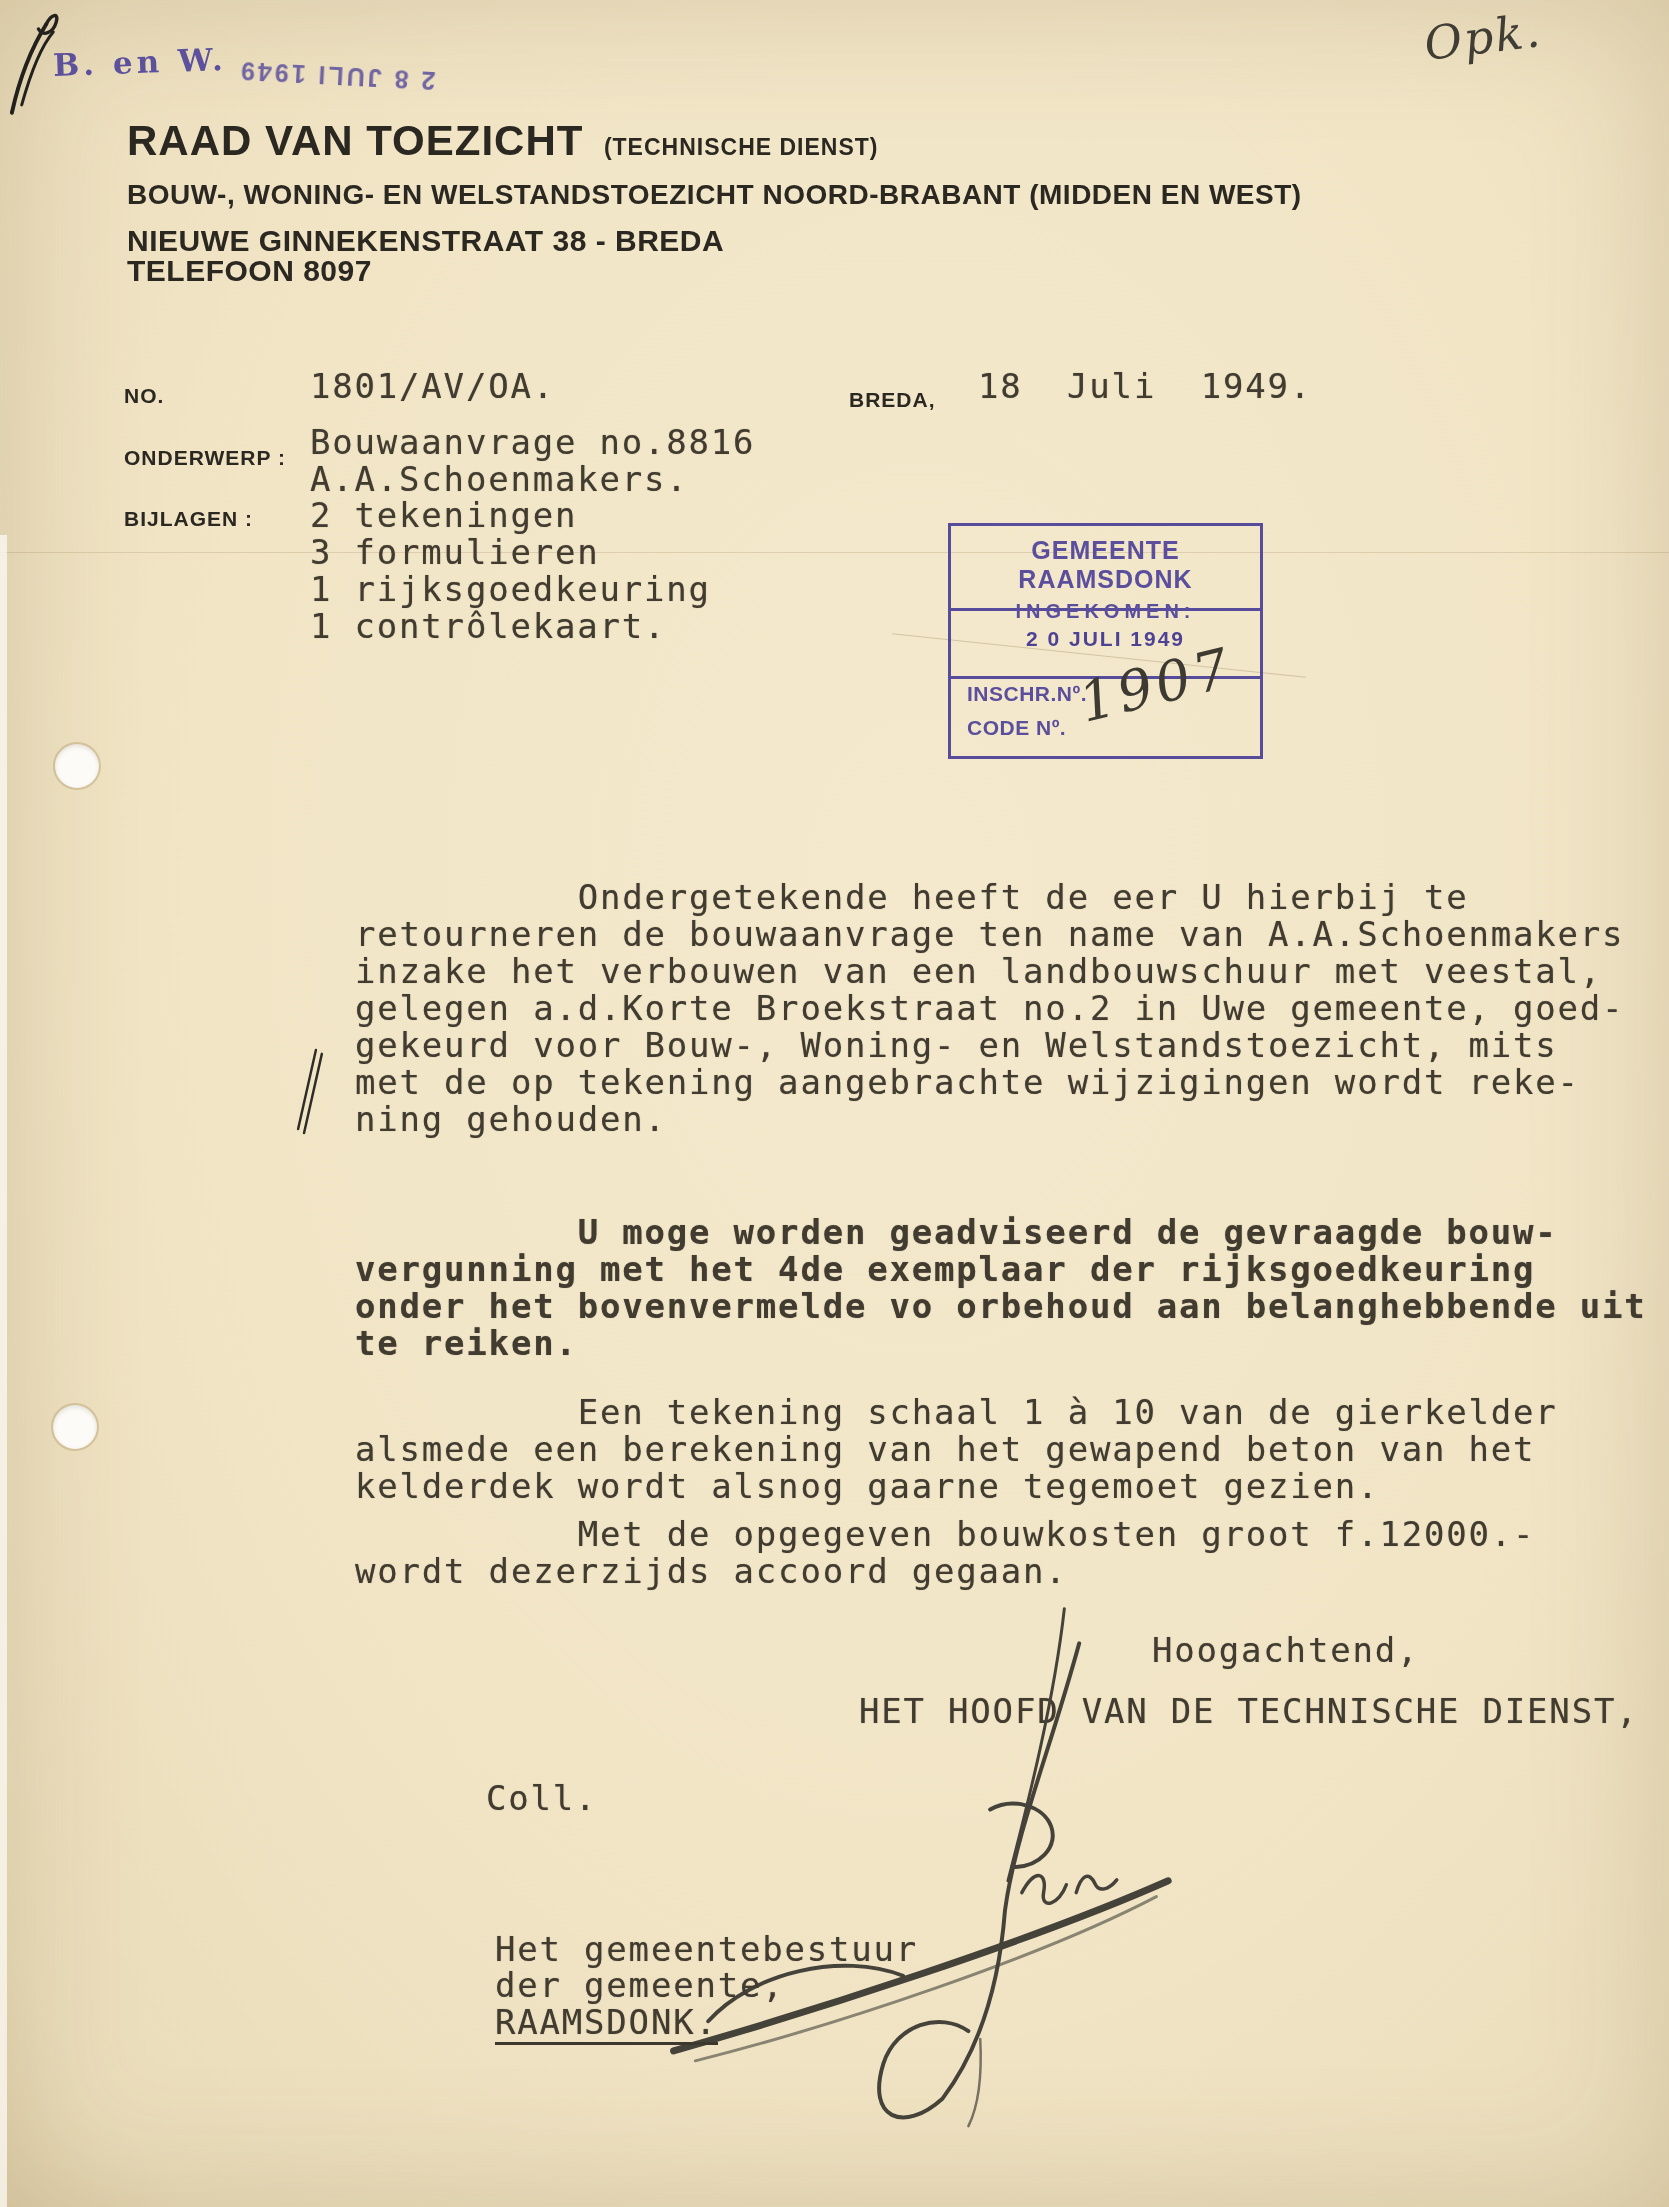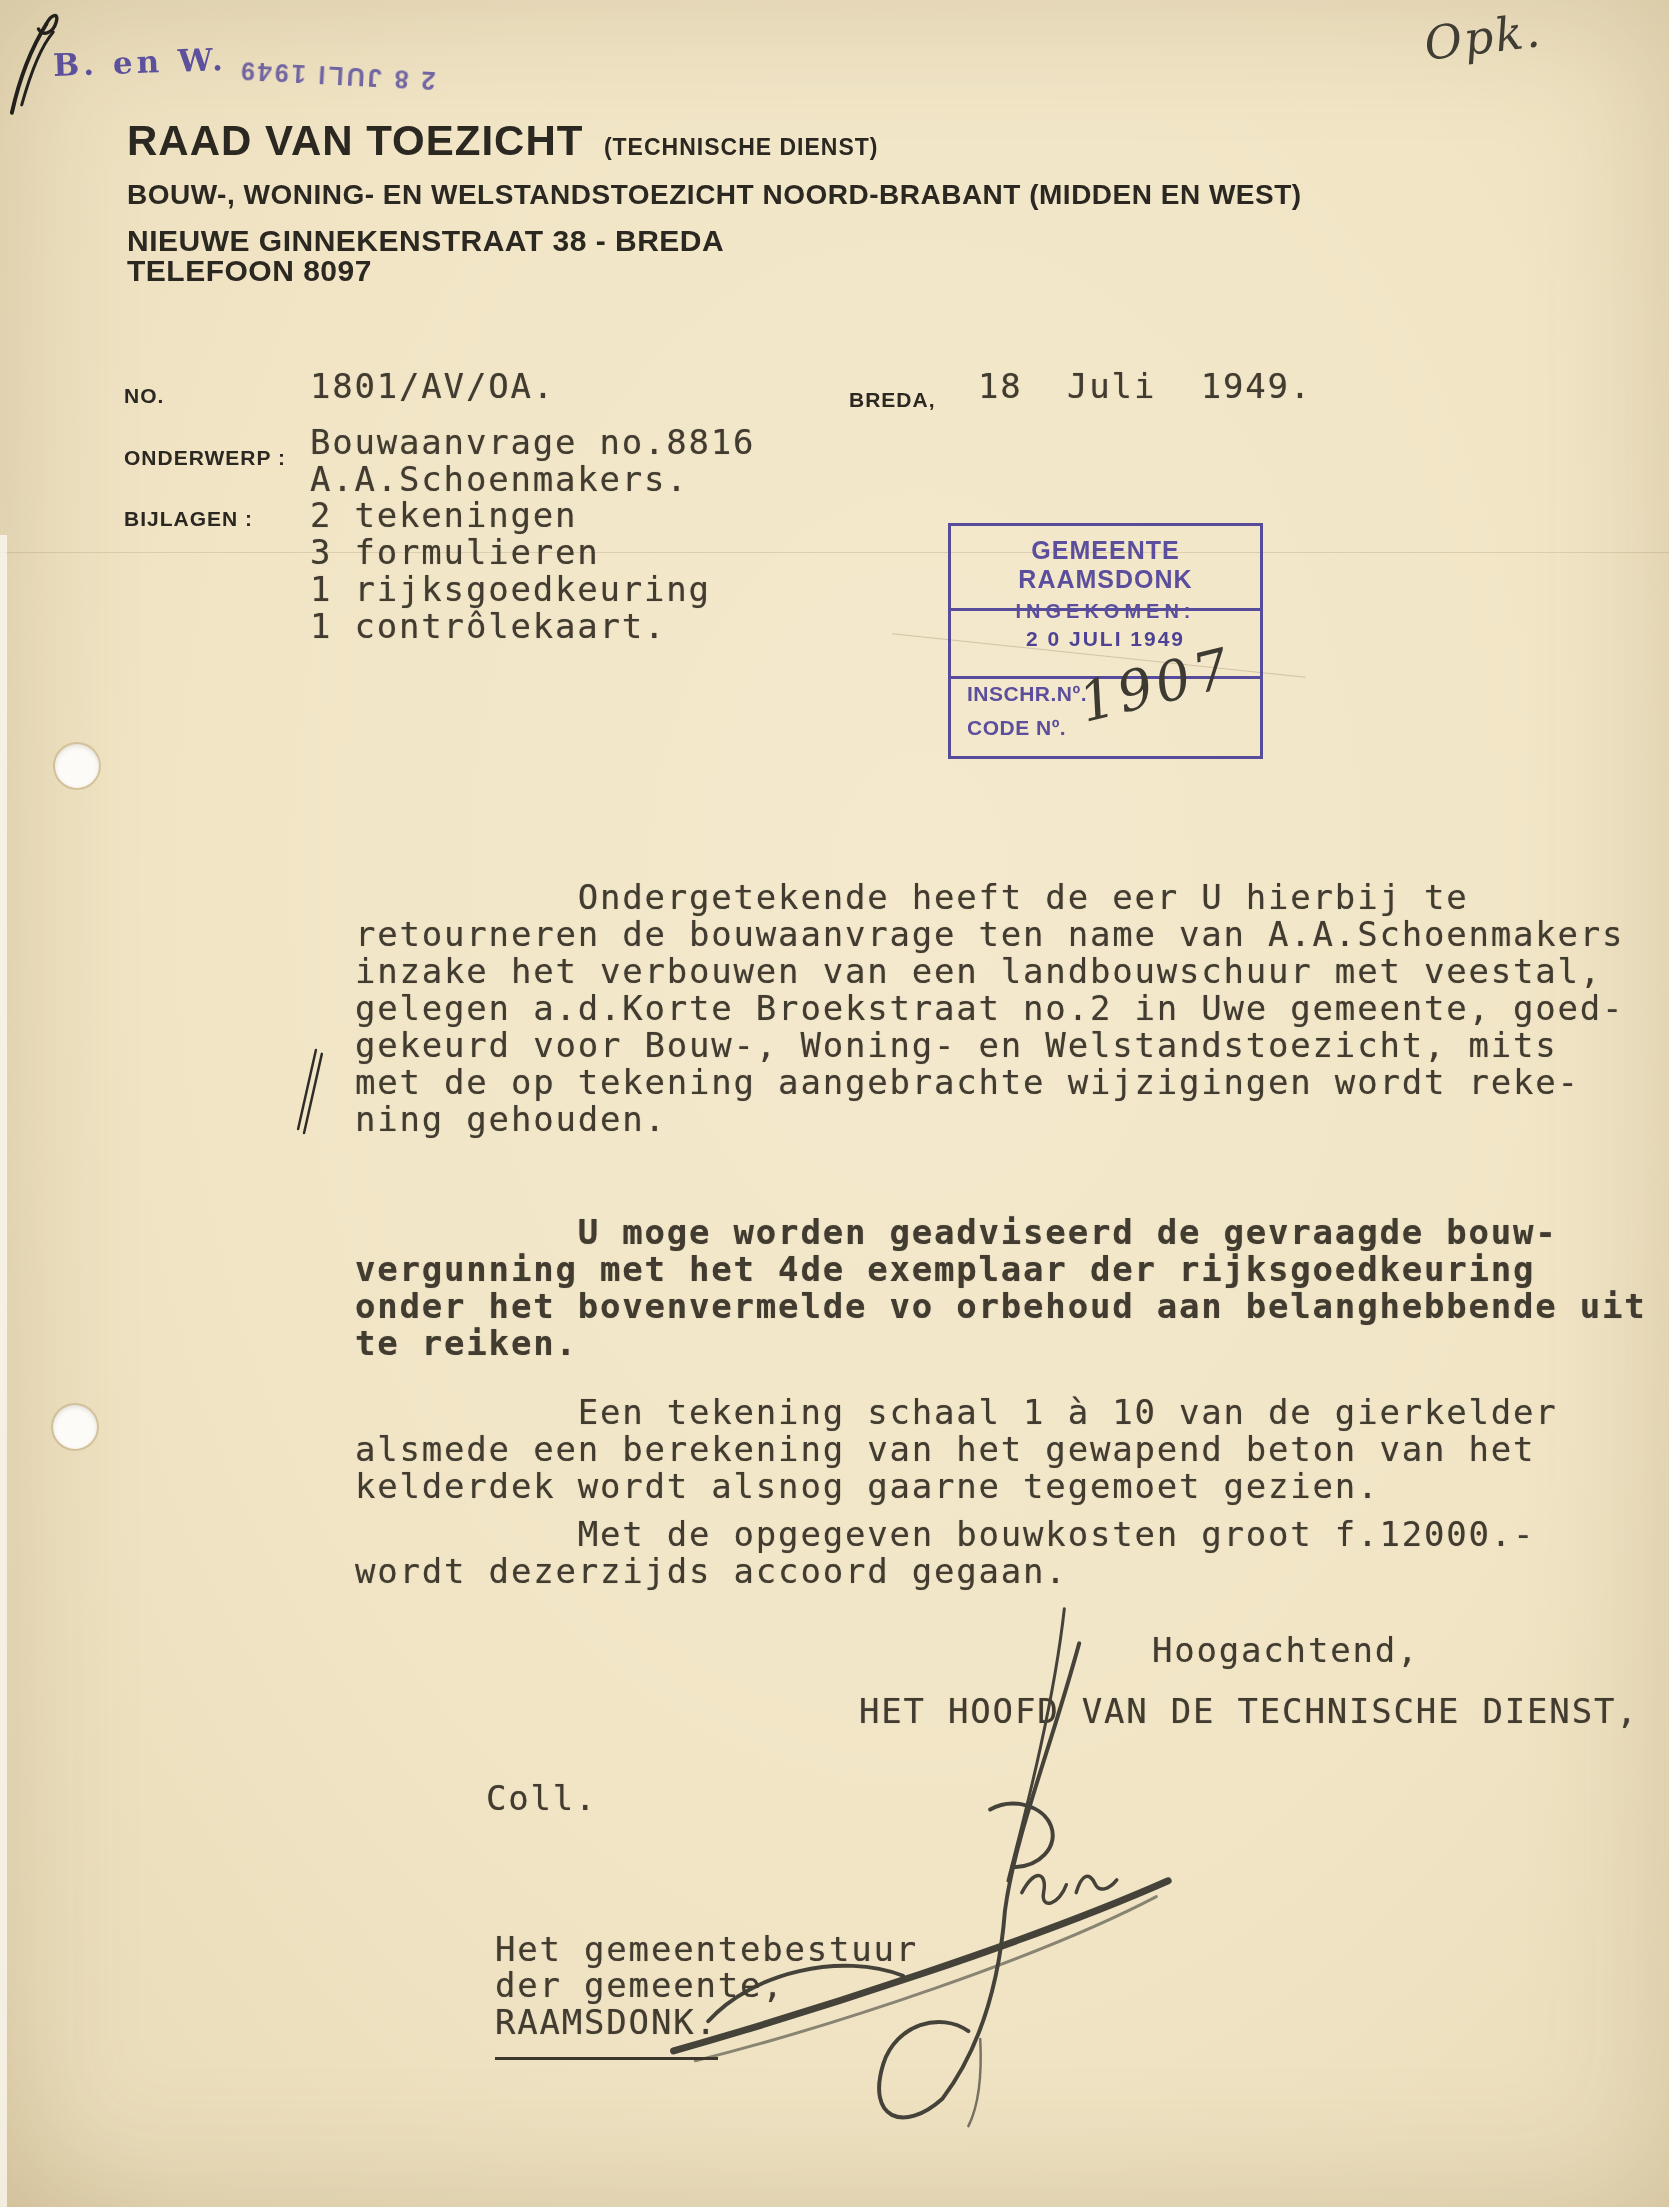--- a/index.html
+++ b/index.html
@@ -48,21 +48,21 @@
   .stamp-date{font-size:21px;font-weight:bold;letter-spacing:2px;margin-top:16px;color:#463a92;}
   .stamp-small{font-size:21px;font-weight:bold;letter-spacing:0.5px;}
   .handnum{
     font-family:"DejaVu Serif", serif;font-style:italic;font-size:55px;
     color:#34312a;transform:rotate(-14deg);letter-spacing:4px;
   }
   .handnote{
     font-family:"DejaVu Serif", serif;font-style:italic;font-size:46px;
     color:#403d34;transform:rotate(-7deg);letter-spacing:2px;
   }
-  .underline-typed{border-bottom:3px solid #3d382e;padding-bottom:16px;display:inline-block;text-align:right;}
+  .underline-typed{border-bottom:3px solid #3d382e;padding-bottom:1px;display:inline-block;text-align:right;}
   .hole{
     width:44px;height:44px;border-radius:50%;background:#fcfbf7;
     box-shadow:0 0 0 2px rgba(170,140,90,.35), inset 0 2px 4px rgba(90,70,40,.15);
   }
   .crease-h{height:1px;background:rgba(150,118,75,.22);}
   .crease-d{height:1px;background:rgba(130,100,60,.28);transform:rotate(6deg);}
   .edge-strip{width:7px;background:rgba(250,248,240,.8);}
   svg .ink{stroke:#45423a;fill:none;stroke-linecap:round;stroke-linejoin:round;}
 </style>
 </head>

